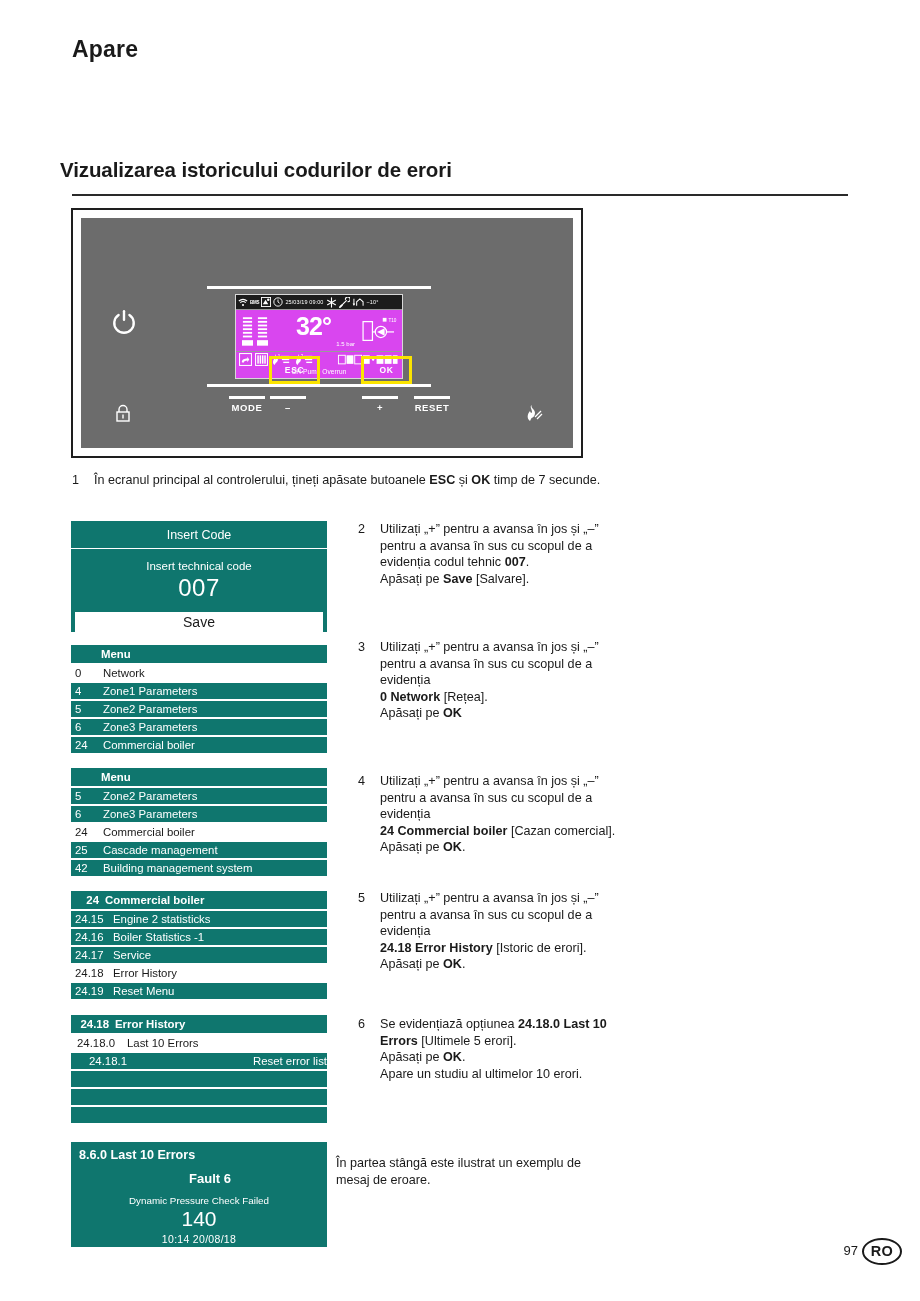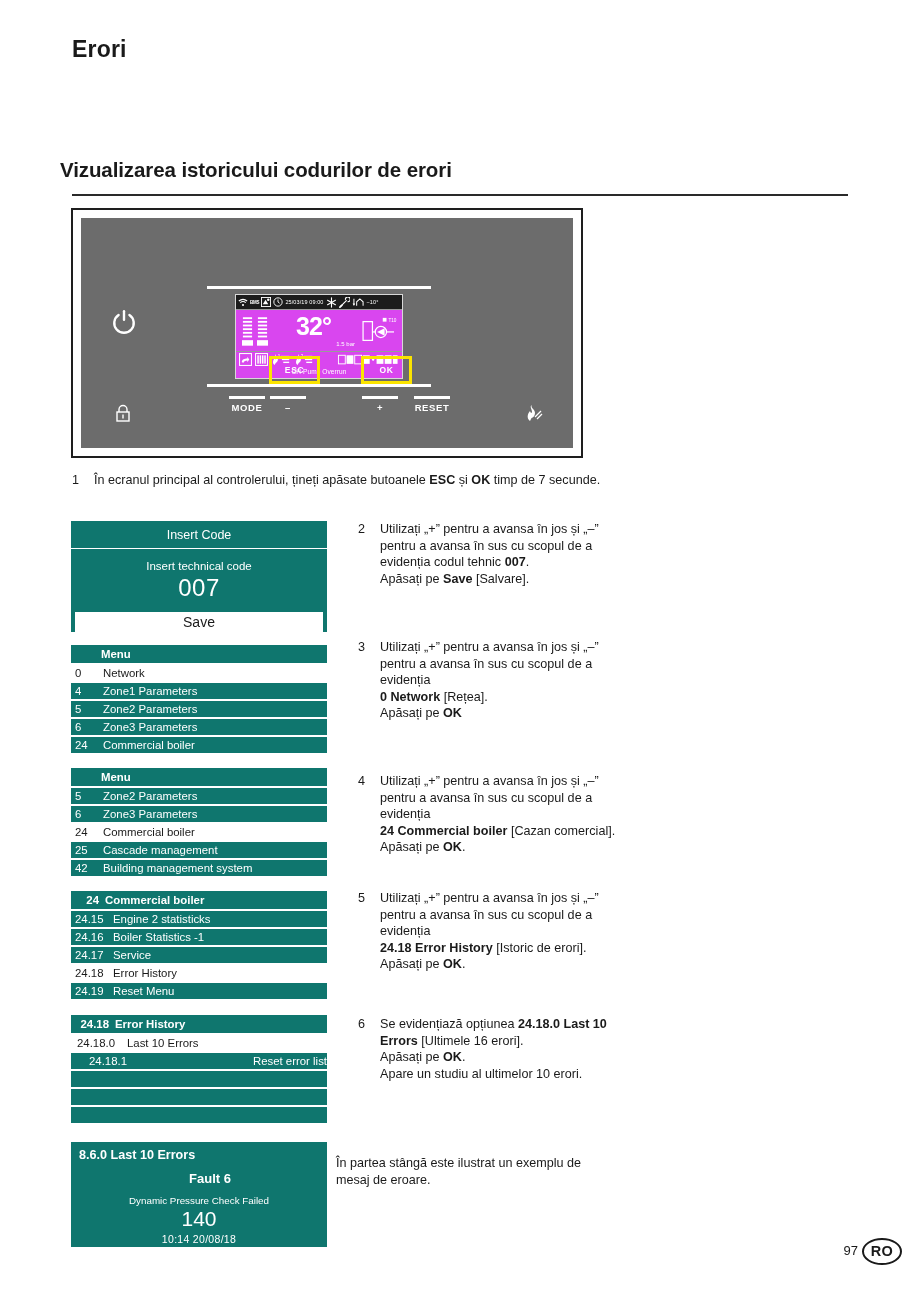--- a/index.html
+++ b/index.html
@@ -317,21 +317,21 @@
     font-size: 14.5px;
     font-weight: bold;
     text-align: center;
     line-height: 23px;
     letter-spacing: 0.3px;
   }
 </style>
 </head>
 <body>
 
-<div class="page-header">Erori</div>
+<div class="page-header">Apare</div>
 <div class="section-title">Vizualizarea istoricului codurilor de erori</div>
 <div class="title-rule"></div>
 
 <div class="controller-frame">
   <div class="controller-body">
 
     <div class="power-icon">
       <svg viewBox="0 0 24 24" width="26" height="26">
         <path d="M7 5.5 A9 9 0 1 0 17 5.5" fill="none" stroke="#fff" stroke-width="2.2" stroke-linecap="round"></path>
         <line x1="12" y1="2" x2="12" y2="10" stroke="#fff" stroke-width="2.2" stroke-linecap="round"></line>
@@ -672,21 +672,21 @@
   <div class="list-row empty">
       <span class="lbl">&nbsp;</span>
     </div>
   <div class="list-row empty">
       <span class="lbl">&nbsp;</span>
     </div>
 </div>
 
 <div class="step narrow" style="left:358px; top:1016px;">
   <div class="num">6</div>
-  <div class="txt"><span>Se evidențiază opțiunea </span><span class="b">24.18.0 Last 10 Errors</span><span> [Ultimele 16 erori].</span><br><span>Apăsați pe </span><span class="b">OK</span><span>.</span><br><span>Apare un studiu al ultimelor 10 erori.</span></div>
+  <div class="txt"><span>Se evidențiază opțiunea </span><span class="b">24.18.0 Last 10 Errors</span><span> [Ultimele 5 erori].</span><br><span>Apăsați pe </span><span class="b">OK</span><span>.</span><br><span>Apare un studiu al ultimelor 10 erori.</span></div>
 </div>
 
 <div class="screen err-screen" style="top:1142px; height:105px;">
   <div class="err-title">8.6.0  Last 10 Errors</div>
   <div class="err-fault">Fault   6</div>
   <div class="err-desc">Dynamic Pressure Check Failed</div>
   <div class="err-code">140</div>
   <div class="err-time">10:14  20/08/18</div>
 </div>
 

